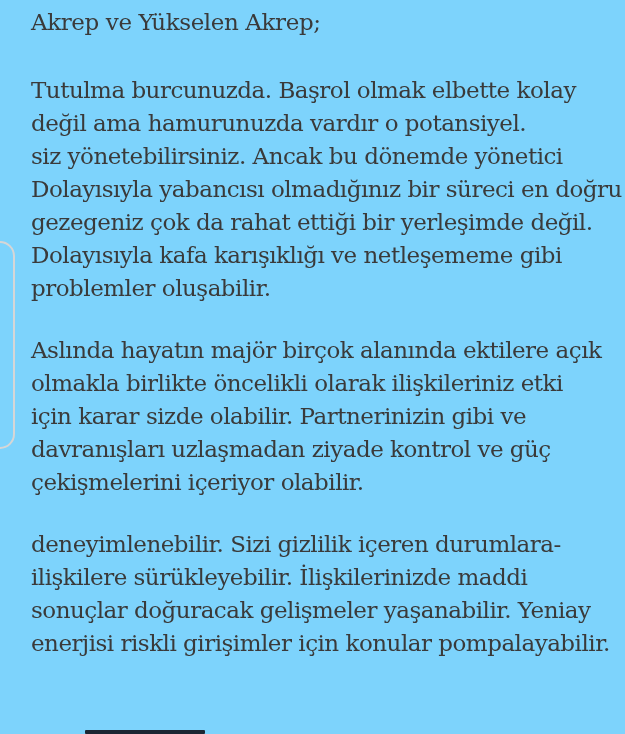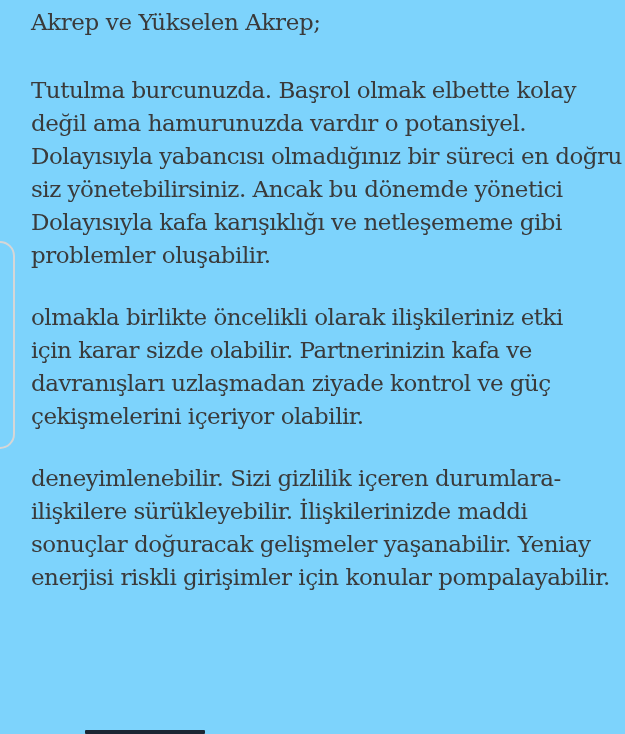--- a/index.html
+++ b/index.html
@@ -76,29 +76,31 @@
 
   <span class="offscreen-card-edge"></span>
 
   <div class="article">
 
     <div class="heading">Akrep ve Yükselen Akrep;</div>
 
     <div class="paragraph">
       <div class="line">Tutulma burcunuzda. Başrol olmak elbette kolay</div>
       <div class="line">değil ama hamurunuzda vardır o potansiyel.</div>
+      <div class="line">siz yönetebilirsiniz. Ancak bu dönemde yönetici</div>
       <div class="line">Dolayısıyla yabancısı olmadığınız bir süreci en doğru</div>
-      <div class="line">siz yönetebilirsiniz. Ancak bu dönemde yönetici</div>
+      <div class="line">gezegeniz çok da rahat ettiği bir yerleşimde değil.</div>
       <div class="line">Dolayısıyla kafa karışıklığı ve netleşememe gibi</div>
       <div class="line">problemler oluşabilir.</div>
     </div>
 
     <div class="paragraph">
+      <div class="line">Aslında hayatın majör birçok alanında ektilere açık</div>
       <div class="line">olmakla birlikte öncelikli olarak ilişkileriniz etki</div>
-      <div class="line">için karar sizde olabilir. Partnerinizin kafa ve</div>
+      <div class="line">için karar sizde olabilir. Partnerinizin gibi ve</div>
       <div class="line">davranışları uzlaşmadan ziyade kontrol ve güç</div>
       <div class="line">çekişmelerini içeriyor olabilir.</div>
     </div>
 
     <div class="paragraph">
       <div class="line">deneyimlenebilir. Sizi gizlilik içeren durumlara-</div>
       <div class="line">ilişkilere sürükleyebilir. İlişkilerinizde maddi</div>
       <div class="line">sonuçlar doğuracak gelişmeler yaşanabilir. Yeniay</div>
       <div class="line">enerjisi riskli girişimler için konular pompalayabilir.</div>
     </div>

